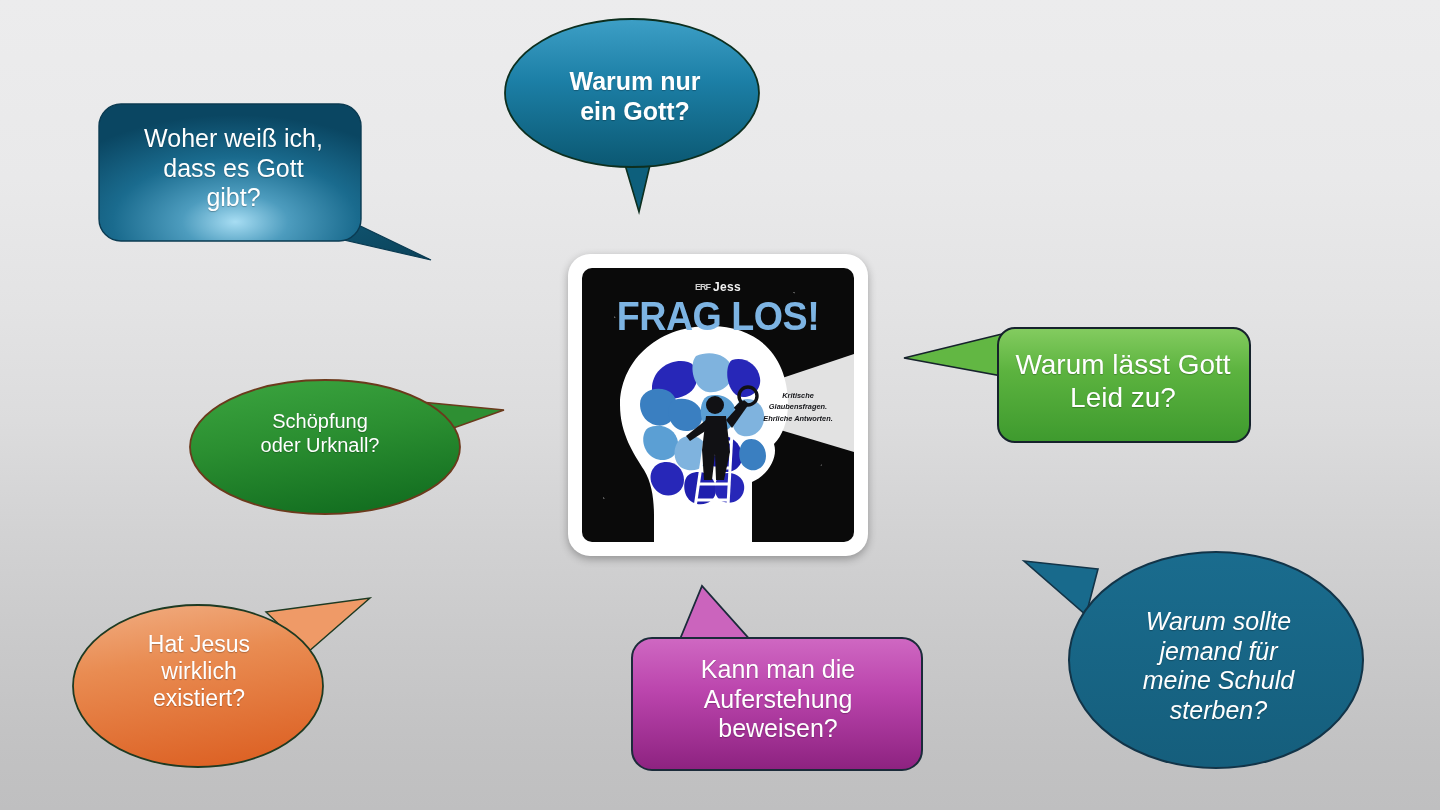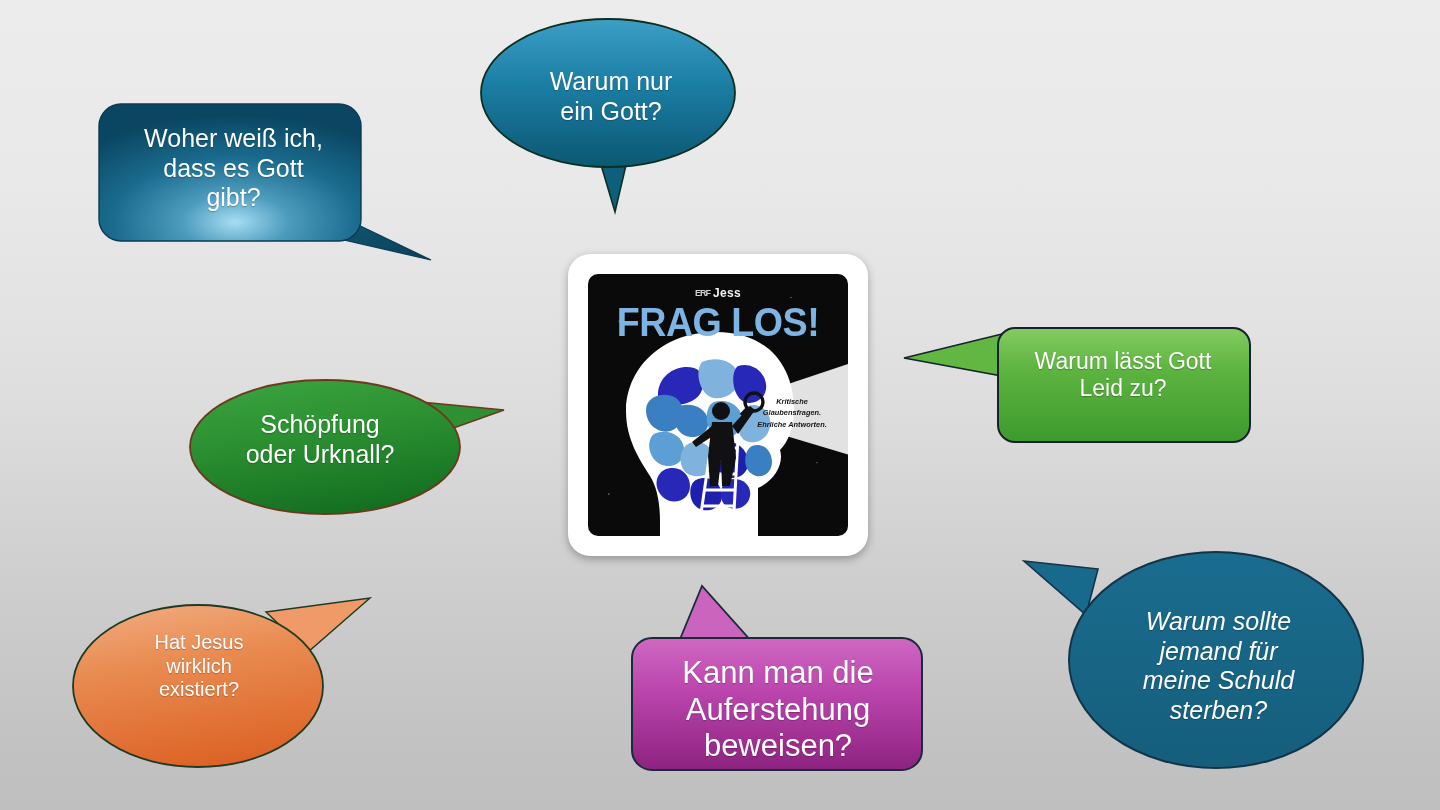--- a/index.html
+++ b/index.html
@@ -39,58 +39,58 @@
     left: 0;
     top: 0;
     overflow: visible;
   }
 
   
   #b-woher { left: 96px; top: 100px; width: 345px; height: 165px; }
   #b-woher .btext { top: 24px; left: 10px; width: 255px; font-size: 25px; text-align: center; }
 
   
-  #b-warumnur { left: 478px; top: 16px; width: 270px; height: 205px; }
+  #b-warumnur { left: 502px; top: 16px; width: 270px; height: 205px; font-weight: bold; }
   #b-warumnur .btext { top: 51px; left: 8px; width: 250px; font-size: 25px; }
 
   
   #b-wer { left: 1022px; top: 82px; width: 350px; height: 170px; }
   #b-wer .btext { top: 43px; left: 90px; width: 250px; font-size: 25px; }
 
   
   #b-leid { left: 898px; top: 322px; width: 356px; height: 125px; }
-  #b-leid .btext { top: 26px; left: 100px; width: 250px; font-size: 23px; }
+  #b-leid .btext { top: 26px; left: 100px; width: 250px; font-size: 28px; }
 
   
   #b-schoepf { left: 188px; top: 376px; width: 320px; height: 140px; }
-  #b-schoepf .btext { top: 34px; left: 6px; width: 252px; font-size: 25px; }
+  #b-schoepf .btext { top: 34px; left: 6px; width: 252px; font-size: 20px; }
 
   
   #b-jesus { left: 70px; top: 586px; width: 305px; height: 192px; }
-  #b-jesus .btext { top: 45px; left: 4px; width: 250px; font-size: 20px; }
+  #b-jesus .btext { top: 45px; left: 4px; width: 250px; font-size: 23px; }
 
   
   #b-auferst { left: 630px; top: 584px; width: 296px; height: 188px; }
-  #b-auferst .btext { top: 71px; left: 8px; width: 280px; font-size: 31px; }
+  #b-auferst .btext { top: 71px; left: 8px; width: 280px; font-size: 25px; }
 
   
   #b-sterben { left: 1020px; top: 545px; width: 345px; height: 225px; }
   #b-sterben .btext { top: 62px; left: 56px; width: 285px; font-size: 25px; font-style: italic; }
 
   
   #cover-wrap {
     position: absolute;
     left: 568px;
     top: 254px;
     width: 300px;
     height: 302px;
     background: #ffffff;
     border-radius: 22px;
     box-shadow: 0 3px 8px rgba(0,0,0,.30);
-    padding: 20px;
+    padding: 14px;
     box-sizing: border-box;
   }
   #cover {
     position: relative;
     width: 100%;
     height: 100%;
     background: #0a0a0a;
     border-radius: 10px;
     overflow: hidden;
   }

